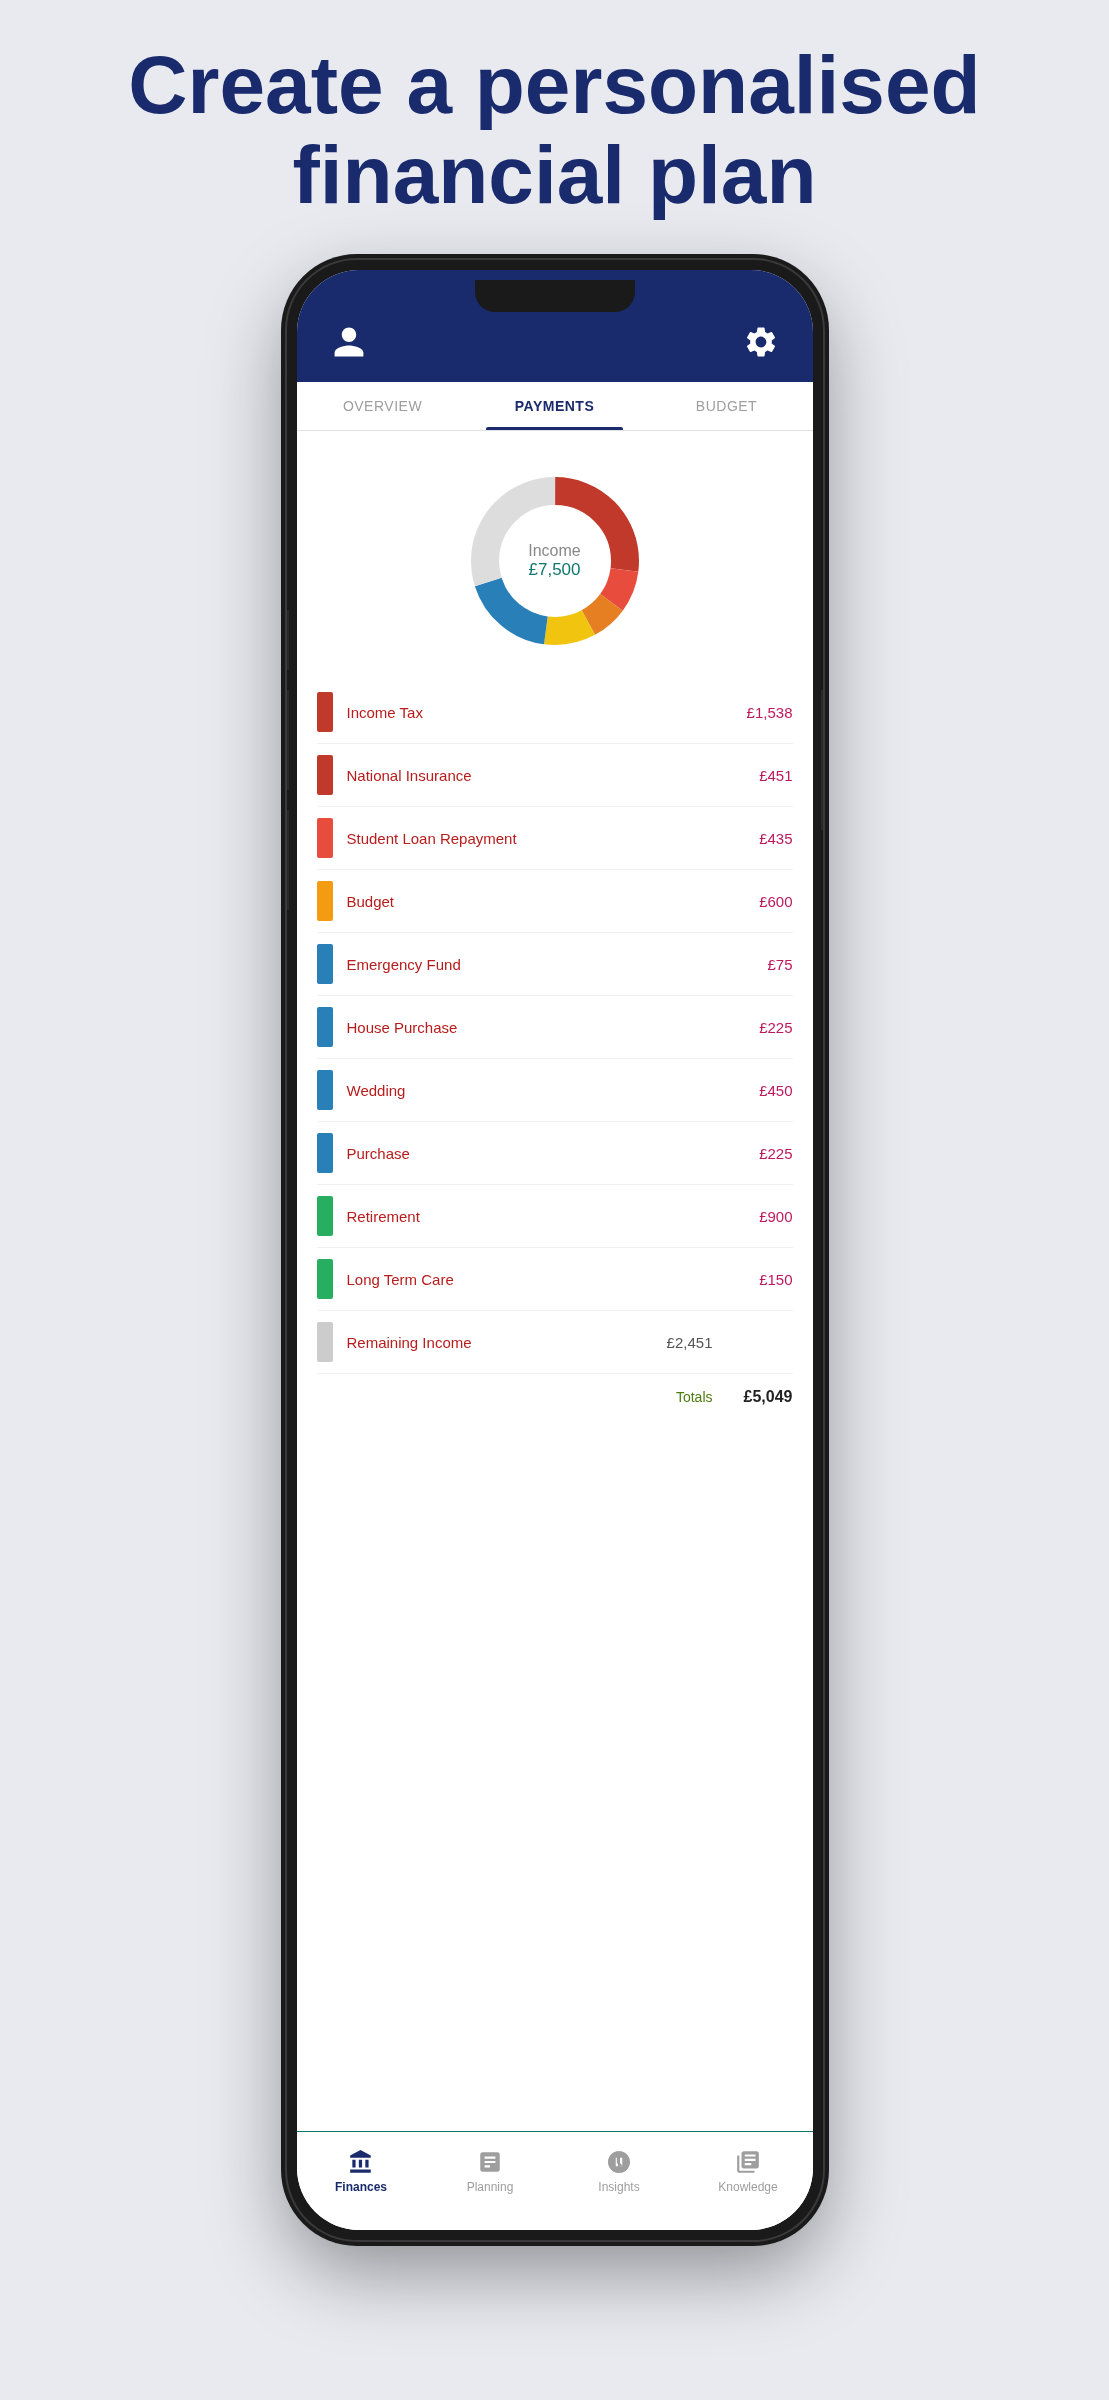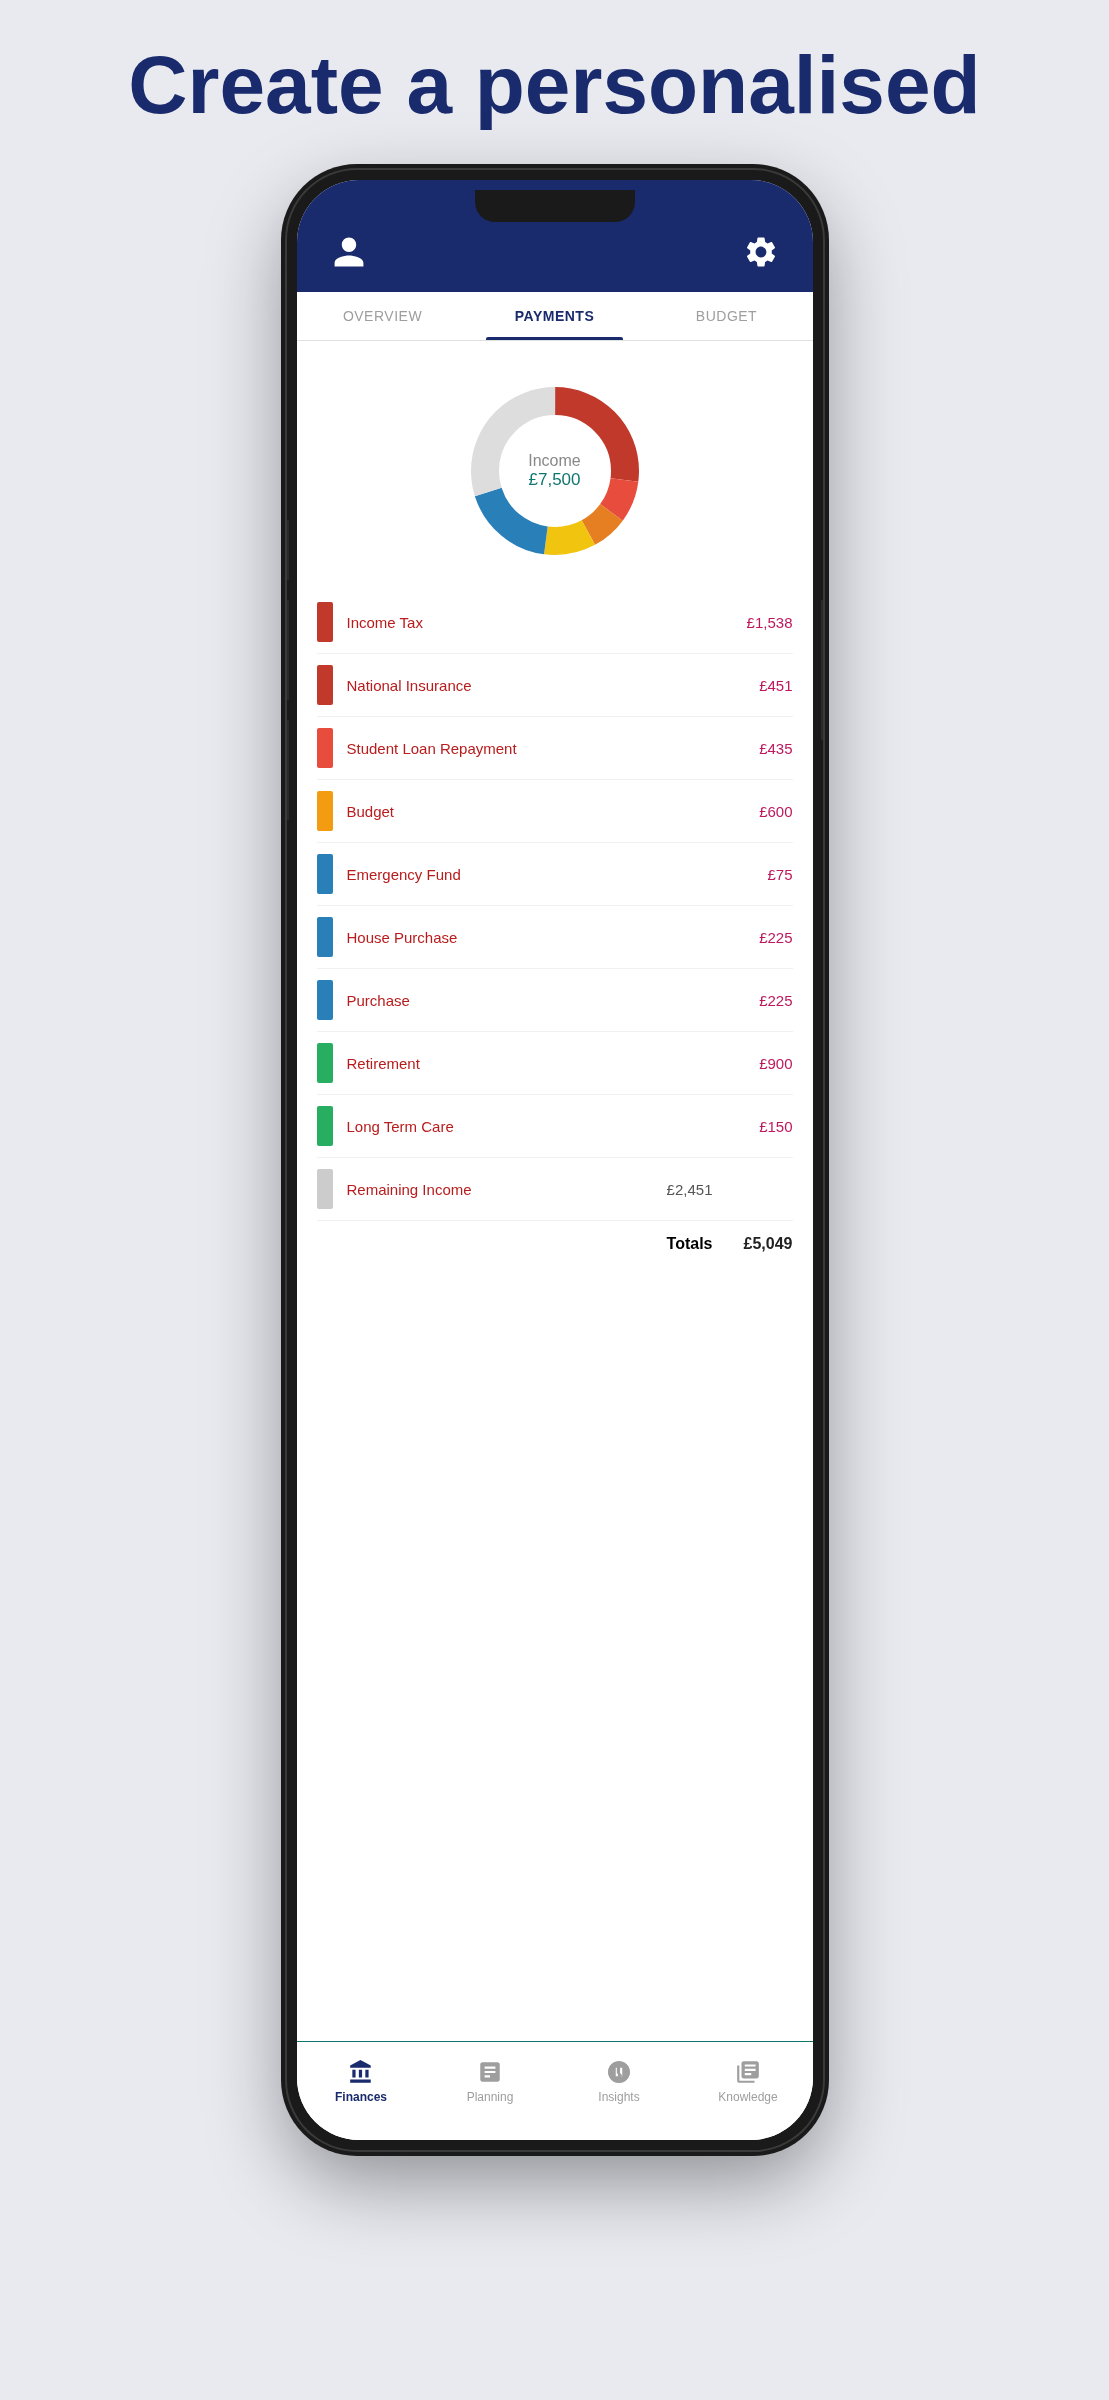--- a/index.html
+++ b/index.html
@@ -263,23 +263,23 @@
     }
 
     .totals-row {
       display: flex;
       justify-content: flex-end;
       align-items: center;
       padding: 14px 0;
       gap: 20px;
     }
     .totals-label {
-      font-size: 16px;
-      font-weight: 700;
-      color: #000000;
+      font-size: 14px;
+      font-weight: 400;
+      color: #4d7c0f;
     }
     .totals-value {
       font-size: 16px;
       font-weight: 700;
       color: #222;
       min-width: 60px;
       text-align: right;
     }
 
     
@@ -321,20 +321,21 @@
       width: 26px;
       height: 26px;
     }
   </style>
 </head>
 <body>
 
 <div class="page-header">
   <h1>
     <span>Create a personalised</span><br>
+    <span>financial plan</span>
   </h1>
 </div>
 
 <div class="phone-frame">
   <div class="side-btn-left"></div>
   <div class="side-btn-left2"></div>
   <div class="side-btn-left3"></div>
   <div class="side-btn-right"></div>
 
   <div class="phone-screen">
@@ -410,20 +411,25 @@
           <span class="row-label">Emergency Fund</span>
           <span class="row-value">£75</span>
         </div>
 
         <div class="table-row">
           <div class="color-swatch" style="background:#2980b9;"></div>
           <span class="row-label">House Purchase</span>
           <span class="row-value">£225</span>
         </div>
 
+        <div class="table-row">
+          <div class="color-swatch" style="background:#2980b9;"></div>
+          <span class="row-label">Wedding</span>
+          <span class="row-value">£450</span>
+        </div>
 
         <div class="table-row">
           <div class="color-swatch" style="background:#2980b9;"></div>
           <span class="row-label">Purchase</span>
           <span class="row-value">£225</span>
         </div>
 
         <div class="table-row">
           <div class="color-swatch" style="background:#27ae60;"></div>
           <span class="row-label">Retirement</span>

